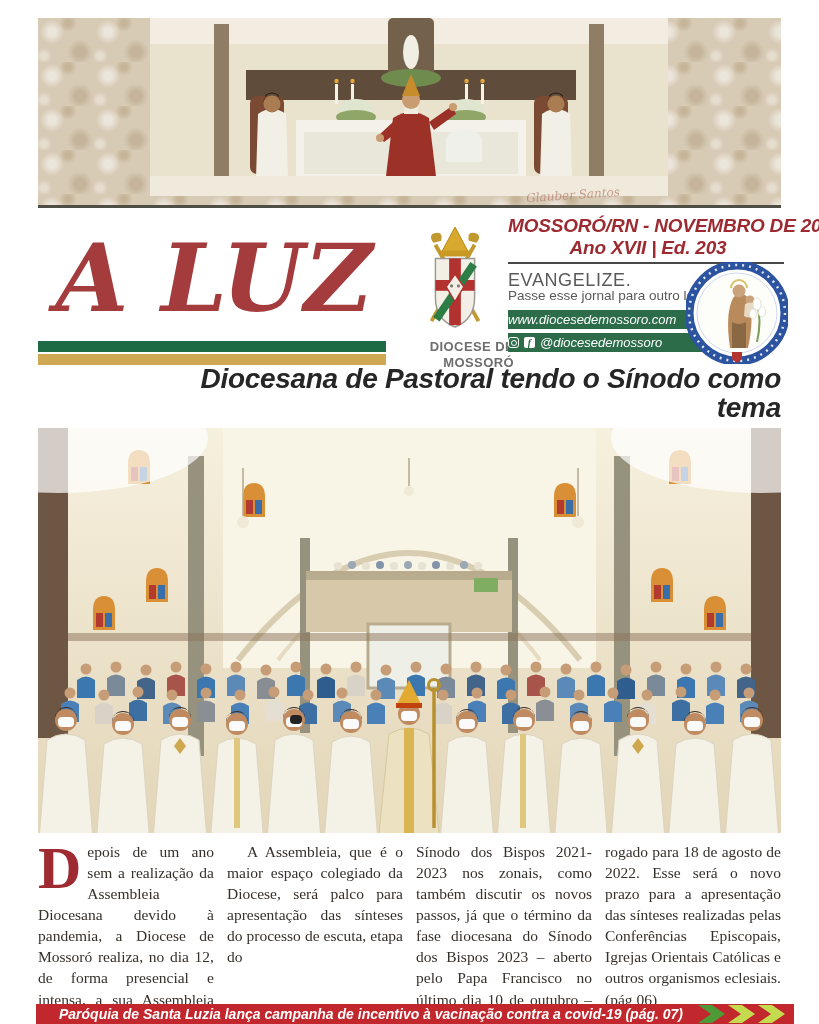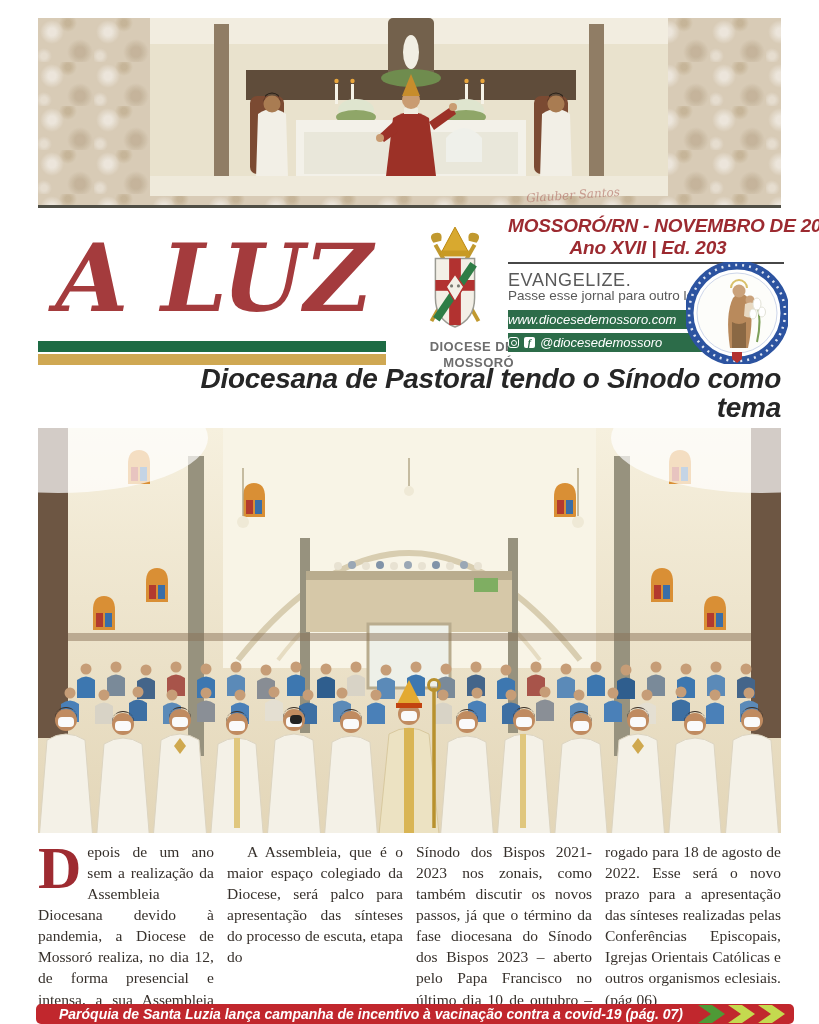--- a/index.html
+++ b/index.html
@@ -95,21 +95,21 @@
   .article .col { flex:0 0 176px; }
   .dropcap {
     float:left; font-family:"Liberation Serif", serif; font-weight:700;
     font-size:60px; line-height:.82; color:#9e2b31; margin:3px 6px 0 0;
   }
   .p-indent { text-indent:20px; }
 
   
   .bottom-banner {
     position:absolute; left:36px; top:1004px; width:758px; height:20px;
-    background:#c1272d; border-radius:5px;
+    background:#c1272d; border-radius:0;
   }
   .bottom-banner-text {
     position:absolute; left:16px; right:104px; top:0; height:20px; line-height:20px;
     text-align:center; font-style:italic; font-weight:700; font-size:14px; color:#fff;
     white-space:nowrap; overflow:hidden;
   }
   .chevrons { position:absolute; right:6px; top:1px; width:90px; height:18px; }
 </style>
 </head>
 <body>

